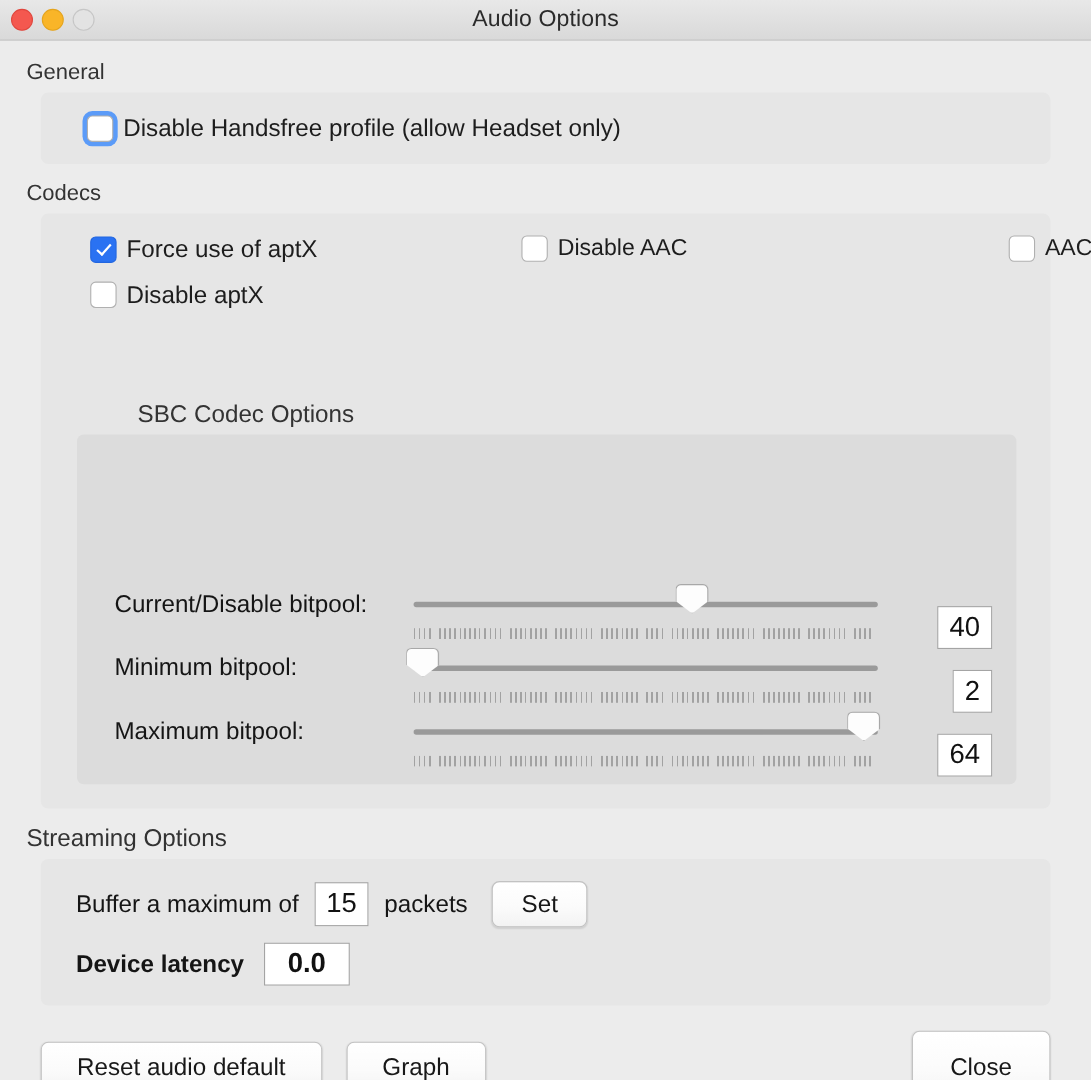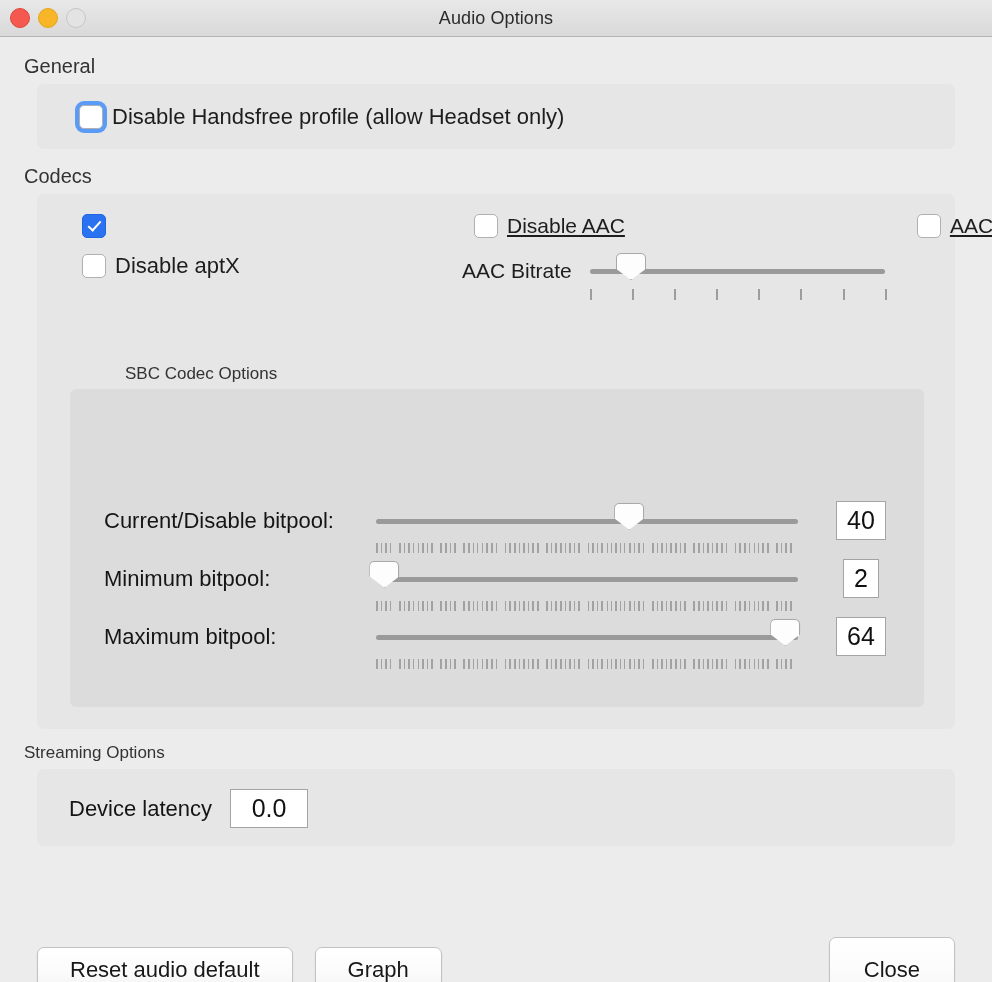--- a/index.html
+++ b/index.html
@@ -35,42 +35,42 @@
     height: 18px;
     border-radius: 50%;
   }
   .light.red    { background: #f4584f; border: 1px solid #e0463d; }
   .light.yellow { background: #f9b528; border: 1px solid #e5a41c; }
   .light.gray   { background: #e3e3e3; border: 1px solid #c6c6c6; }
   .win-title {
     position: absolute;
     left: 0; right: 0;
     text-align: center;
-    font-size: 18px;
+    font-size: 21px;
     color: #2b2b2b;
     letter-spacing: .1px;
   }
 
   
   .shell {
     padding: 0 0 0 0;
     background: #ececec;
     height: 724px;
     box-sizing: border-box;
     position: relative;
   }
 
   
   .group-label {
     font-size: 20px;
     color: #333;
     margin: 0 0 6px 24px;
   }
   .group-label.small {
-    font-size: 17px;
+    font-size: 22px;
   }
   .groupbox {
     background: #e6e6e6;
     border-radius: 7px;
     margin: 0 37px;
   }
 
   
   .cbrow { display: flex; align-items: center; padding-left: 12px; }
   .checkbox {
@@ -97,21 +97,21 @@
   }
   .checkbox.focused {
     box-shadow: 0 0 0 4px #5b9bf8;
   }
   .cblabel {
     font-size: 22px;
     color: #1d1d1d;
     margin-left: 9px;
     white-space: nowrap;
   }
-  .cblabel.sm { font-size: 21px; text-decoration: underline; }
+  .cblabel.sm { font-size: 21px; }
 
   
   .slider { position: relative; }
   .track {
     position: absolute;
     left: 0; right: 0;
     top: 50%;
     height: 5px;
     margin-top: -2px;
     background: #9a9a9a;
@@ -254,33 +254,34 @@
   }
   .bp-slider {
     flex: 1 1 auto;
     height: 28px;
     position: relative;
   }
   .bp-value-wrap {
     flex: none;
     width: 82px;
     display: flex;
-    justify-content: center;
+    justify-content: flex-end;
     margin-left: 22px;
+    margin-top: 44px;
   }
 
   #streaming-box {
     padding: 20px 0 18px 0;
   }
   .st-row {
     display: flex;
     align-items: center;
     padding-left: 32px;
   }
-  .st-row + .st-row { margin-top: 14px; }
+  .st-row + .st-row { margin-top: 14px; font-weight: bold; }
   .st-text {
     font-size: 22px;
     color: #151515;
     white-space: nowrap;
   }
 
   .footer {
     position: absolute;
     left: 37px;
     right: 37px;
@@ -314,53 +315,37 @@
     </div>
   </div>
 
   <div style="height:16px"></div>
   <div class="group-label">Codecs</div>
   <div class="groupbox" id="codecs-box">
 
     <div class="codec-left">
       <div class="cbrow">
         <span class="checkbox checked"></span>
+        <span class="cblabel">Force use of aptX</span>
       </div>
       <div class="cbrow">
         <span class="checkbox"></span>
         <span class="cblabel">Disable aptX</span>
       </div>
     </div>
 
     <div class="codec-right">
       <div class="aac-row">
         <div class="cbrow">
           <span class="checkbox"></span>
           <span class="cblabel sm">Disable AAC</span>
         </div>
         <div class="cbrow aac-cbr-wrap">
           <span class="checkbox"></span>
           <span class="cblabel sm">AAC CBR</span>
-        </div>
-      </div>
-      <div class="bitrate-row">
-        <span class="bitrate-label">AAC Bitrate</span>
-        <div class="slider" id="aac-bitrate-slider">
-          <div class="track"></div>
-          <div class="ticks-sparse">
-              <i style="left: 0%;"></i>
-              <i style="left: 14.2857%;"></i>
-              <i style="left: 28.5714%;"></i>
-              <i style="left: 42.8571%;"></i>
-              <i style="left: 57.1429%;"></i>
-              <i style="left: 71.4286%;"></i>
-              <i style="left: 85.7143%;"></i>
-              <i style="left: 100%;"></i>
-            </div>
-          <div class="thumb" style="left: 14%;"></div>
         </div>
       </div>
     </div>
 
     <div style="height:152px"></div>
 
     <div class="group-label small" style="margin-left:88px;margin-bottom:5px">SBC Codec Options</div>
 
     <div id="sbc-panel">
 
@@ -400,20 +385,26 @@
         </div>
       </div>
 
     </div>
   </div>
 
   <div style="height:14px"></div>
   <div class="group-label small">Streaming Options</div>
   <div class="groupbox" id="streaming-box">
     <div class="st-row">
+      <span class="st-text">Buffer a maximum of</span>
+      <span class="valuebox" style="margin:0 14px">15</span>
+      <span class="st-text">packets</span>
+      <button class="btn" style="margin-left:22px;padding:7px 26px">Set</button>
+    </div>
+    <div class="st-row">
       <span class="st-text">Device latency</span>
       <span class="valuebox" style="margin-left:18px;min-width:78px">0.0</span>
     </div>
   </div>
 
   <div class="footer">
     <button class="btn">Reset audio default</button>
     <button class="btn">Graph</button>
     <span class="spacer"></span>
     <button class="btn" style="padding:19px 34px">Close</button>

